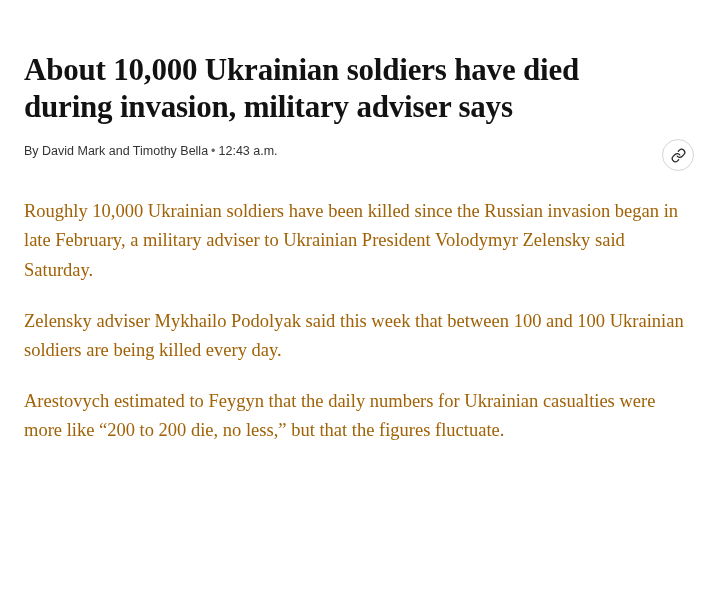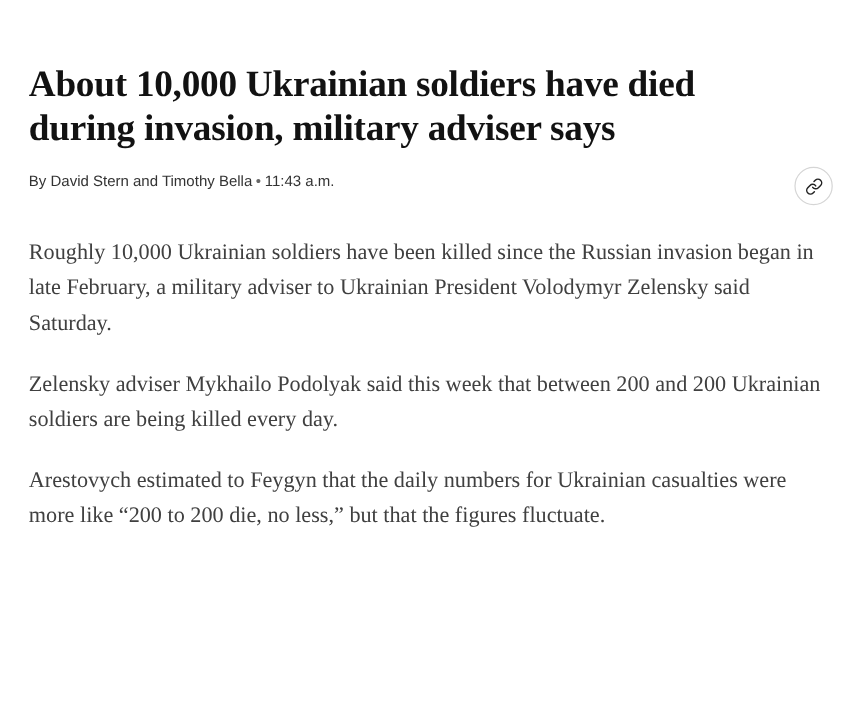--- a/index.html
+++ b/index.html
@@ -62,45 +62,45 @@
     margin-right: 2px;
     cursor: pointer;
   }
   .share-button svg {
     display: block;
   }
   .body-copy p {
     font-family: "Liberation Serif", serif;
     font-size: 18.5px;
     line-height: 1.58;
-    color: #404040;
+    color: #a16207;
     margin: 0 0 22px 0;
     max-width: 668px;
   }
 </style>
 </head>
 <body>
 
 <div class="article">
 
   <h1 class="headline">About 10,000 Ukrainian soldiers have died during invasion, military adviser says</h1>
 
   <div class="byline-row">
     <div class="byline">
-      <span>By David Stern and Timothy Bella</span><span class="sep">•</span><span>11:43 a.m.</span>
+      <span>By David Mark and Timothy Bella</span><span class="sep">•</span><span>12:43 a.m.</span>
     </div>
     <div class="share-button">
       <span>
         <svg width="15" height="15" viewBox="0 0 24 24" fill="none" stroke="#222222" stroke-width="2" stroke-linecap="round" stroke-linejoin="round">
           <path d="M10 13a5 5 0 0 0 7.54.54l3-3a5 5 0 0 0-7.07-7.07l-1.72 1.71"></path>
           <path d="M14 11a5 5 0 0 0-7.54-.54l-3 3a5 5 0 0 0 7.07 7.07l1.71-1.71"></path>
         </svg>
       </span>
     </div>
   </div>
 
   <div class="body-copy">
     <p>Roughly 10,000 Ukrainian soldiers have been killed since the Russian invasion began in late February, a military adviser to Ukrainian President Volodymyr Zelensky said Saturday.</p>
-    <p>Zelensky adviser Mykhailo Podolyak said this week that between 200 and 200 Ukrainian soldiers are being killed every day.</p>
+    <p>Zelensky adviser Mykhailo Podolyak said this week that between 100 and 100 Ukrainian soldiers are being killed every day.</p>
     <p>Arestovych estimated to Feygyn that the daily numbers for Ukrainian casualties were more like “200 to 200 die, no less,” but that the figures fluctuate.</p>
   </div>
 
 </div>
 
 </body></html>

